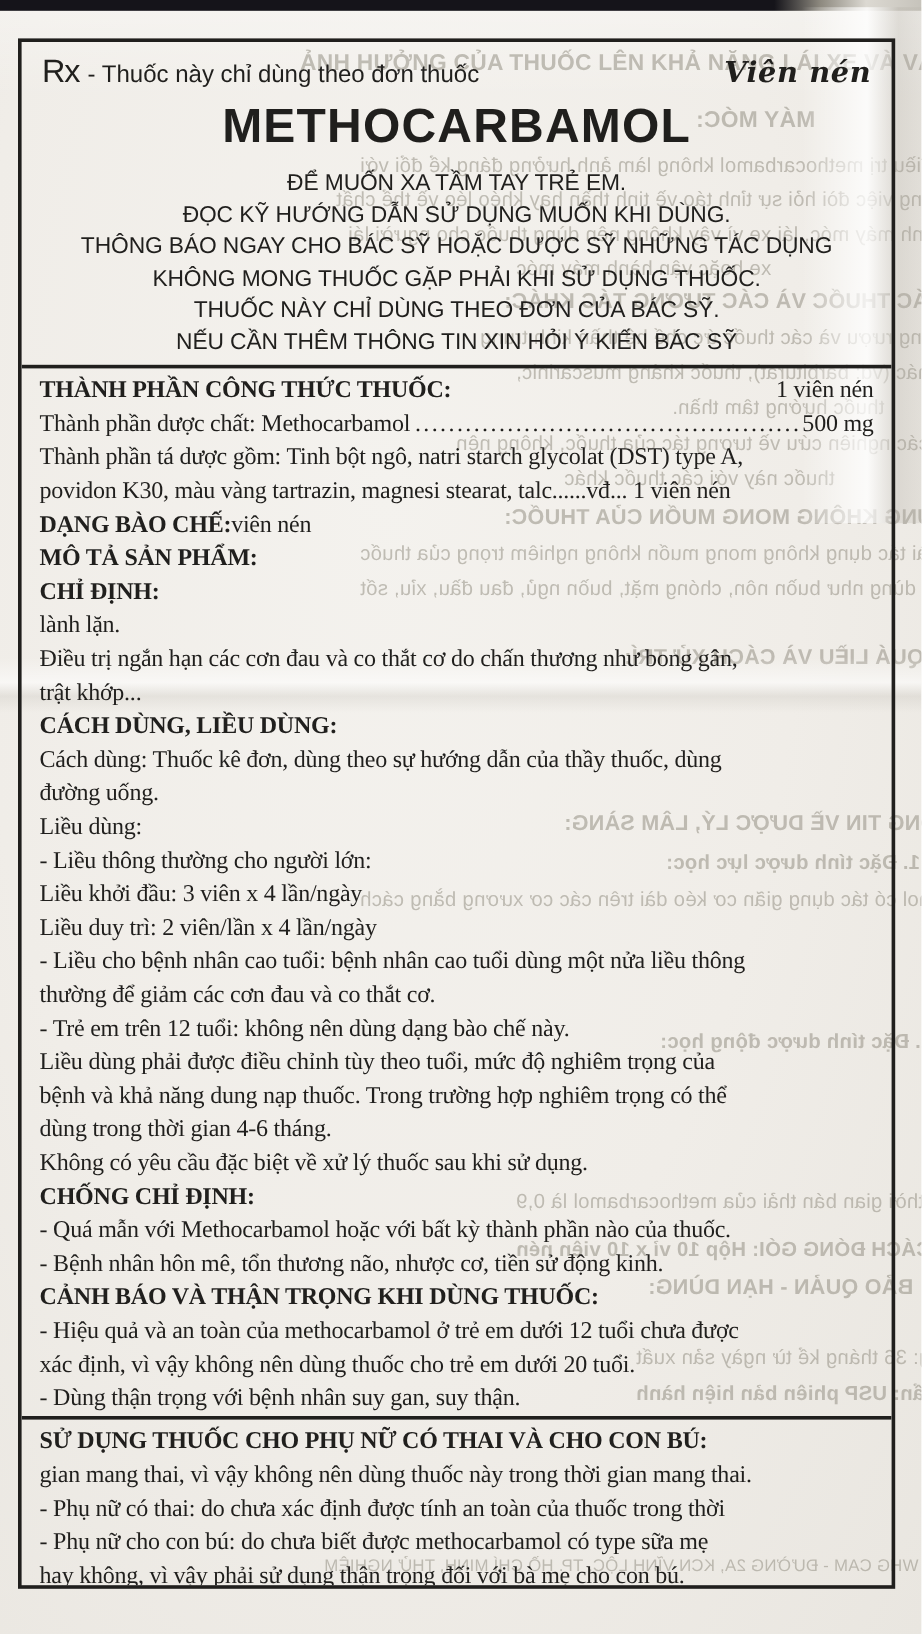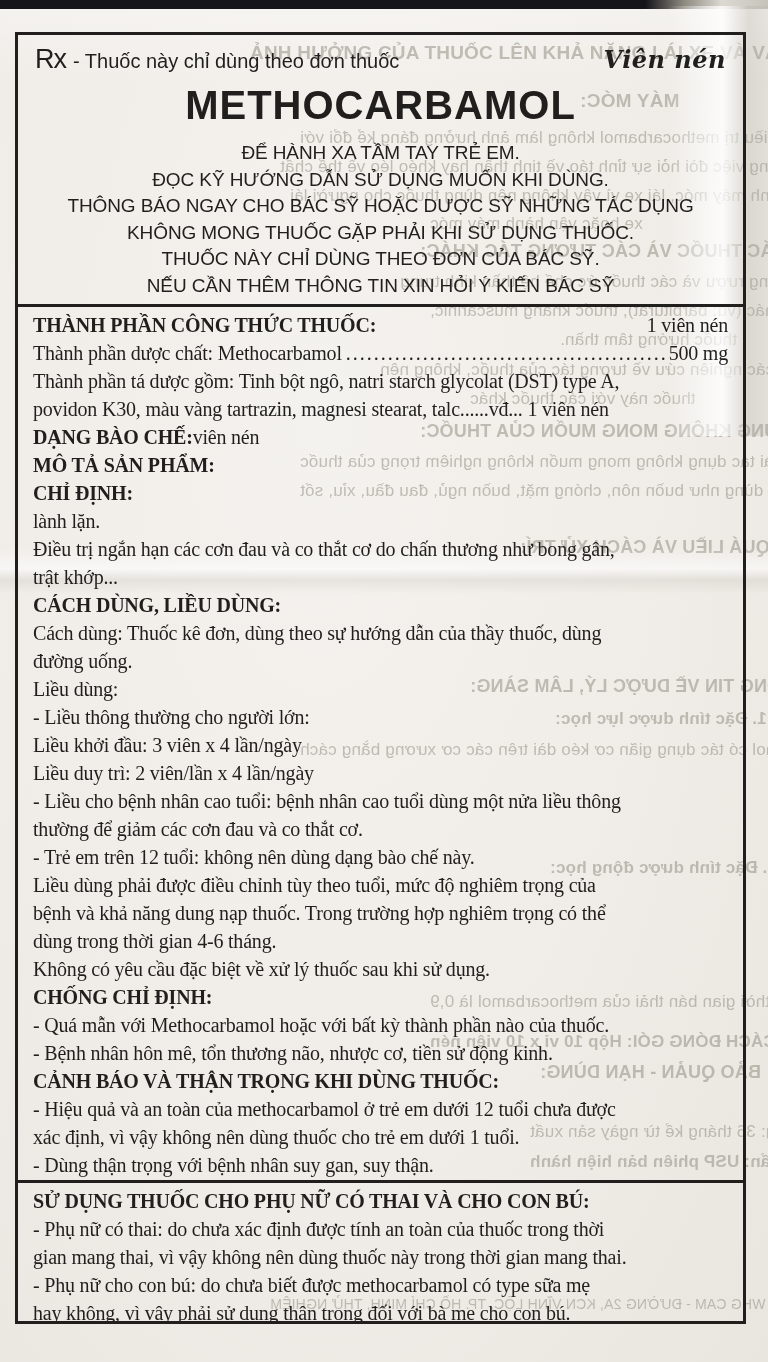--- a/index.html
+++ b/index.html
@@ -115,21 +115,21 @@
         <span class="rx-note">- Thuốc này chỉ dùng theo đơn thuốc</span>
       </div>
       <div class="form-name">Viên nén</div>
     </div>
 
     <div class="title">METHOCARBAMOL</div>
 
     <div class="warnings">
 
     <div class="line wline">
-        <span>ĐỂ HÀNH XA TẦM TAY TRẺ EM.</span>
+        <span>ĐỂ MUỐN XA TẦM TAY TRẺ EM.</span>
       </div>
         <div class="line wline">
         <span>ĐỌC KỸ HƯỚNG DẪN SỬ DỤNG MUỐN KHI DÙNG.</span>
       </div>
         <div class="line wline">
         <span>THÔNG BÁO NGAY CHO BÁC SỸ HOẶC DƯỢC SỸ NHỮNG TÁC DỤNG</span>
       </div>
         <div class="line wline">
         <span>KHÔNG MONG THUỐC GẶP PHẢI KHI SỬ DỤNG THUỐC.</span>
       </div>
@@ -281,46 +281,46 @@
         <span class="lbl">CẢNH BÁO VÀ THẬN TRỌNG KHI DÙNG THUỐC:</span>
 
       </div>
         <div class="line">
 
         <span class="txt">- Hiệu quả và an toàn của methocarbamol ở trẻ em dưới 12 tuổi chưa được</span>
 
       </div>
         <div class="line">
 
-        <span class="txt">xác định, vì vậy không nên dùng thuốc cho trẻ em dưới 1 tuổi.</span>
+        <span class="txt">xác định, vì vậy không nên dùng thuốc cho trẻ em dưới 20 tuổi.</span>
 
       </div>
         <div class="line">
 
         <span class="txt">- Dùng thận trọng với bệnh nhân suy gan, suy thận.</span>
 
       </div>
       </div>
 
     <div class="divider d2"></div>
 
     <div class="body-lines preg">
 
     <div class="line">
         <span class="lbl">SỬ DỤNG THUỐC CHO PHỤ NỮ CÓ THAI VÀ CHO CON BÚ:</span>
 
       </div>
         <div class="line">
 
+        <span class="txt">gian mang thai, vì vậy không nên dùng thuốc này trong thời gian mang thai.</span>
+
+      </div>
+        <div class="line">
+
         <span class="txt">- Phụ nữ có thai: do chưa xác định được tính an toàn của thuốc trong thời</span>
-
-      </div>
-        <div class="line">
-
-        <span class="txt">gian mang thai, vì vậy không nên dùng thuốc này trong thời gian mang thai.</span>
 
       </div>
         <div class="line">
 
         <span class="txt">- Phụ nữ cho con bú: do chưa biết được methocarbamol có type sữa mẹ</span>
 
       </div>
         <div class="line">
 
         <span class="txt">hay không, vì vậy phải sử dụng thận trọng đối với bà mẹ cho con bú.</span>

